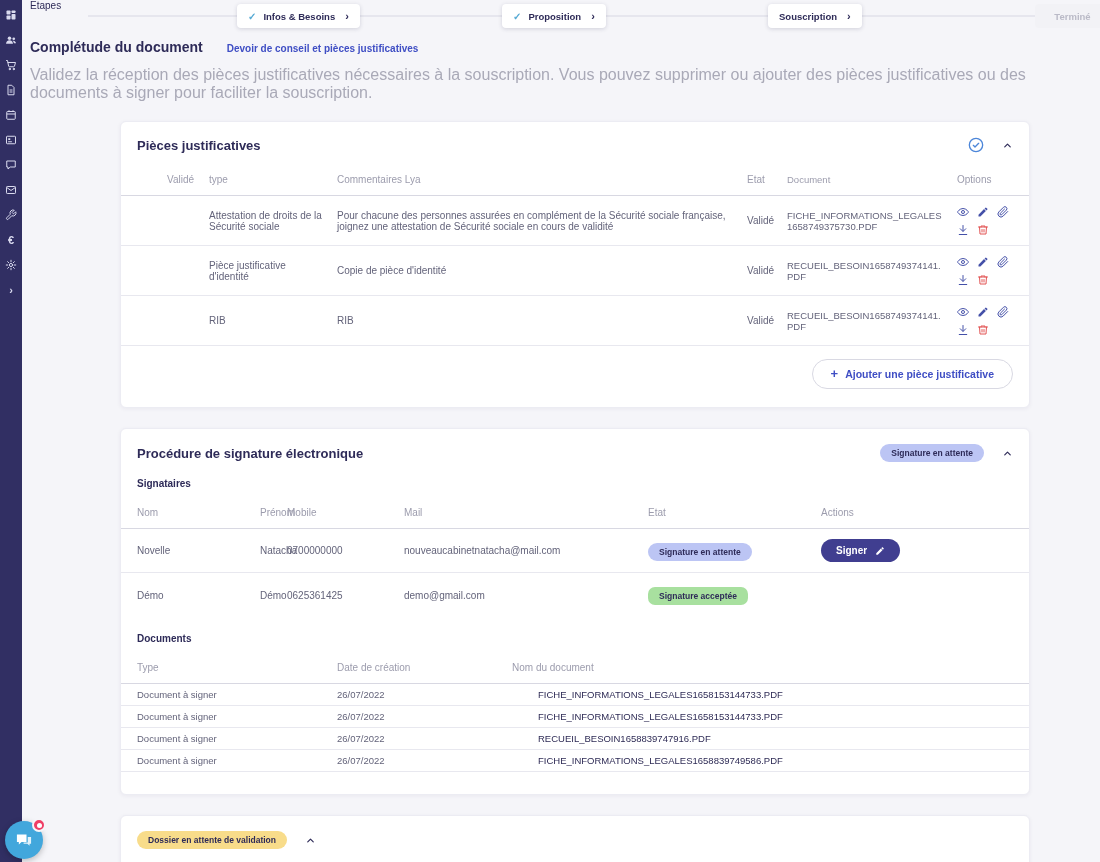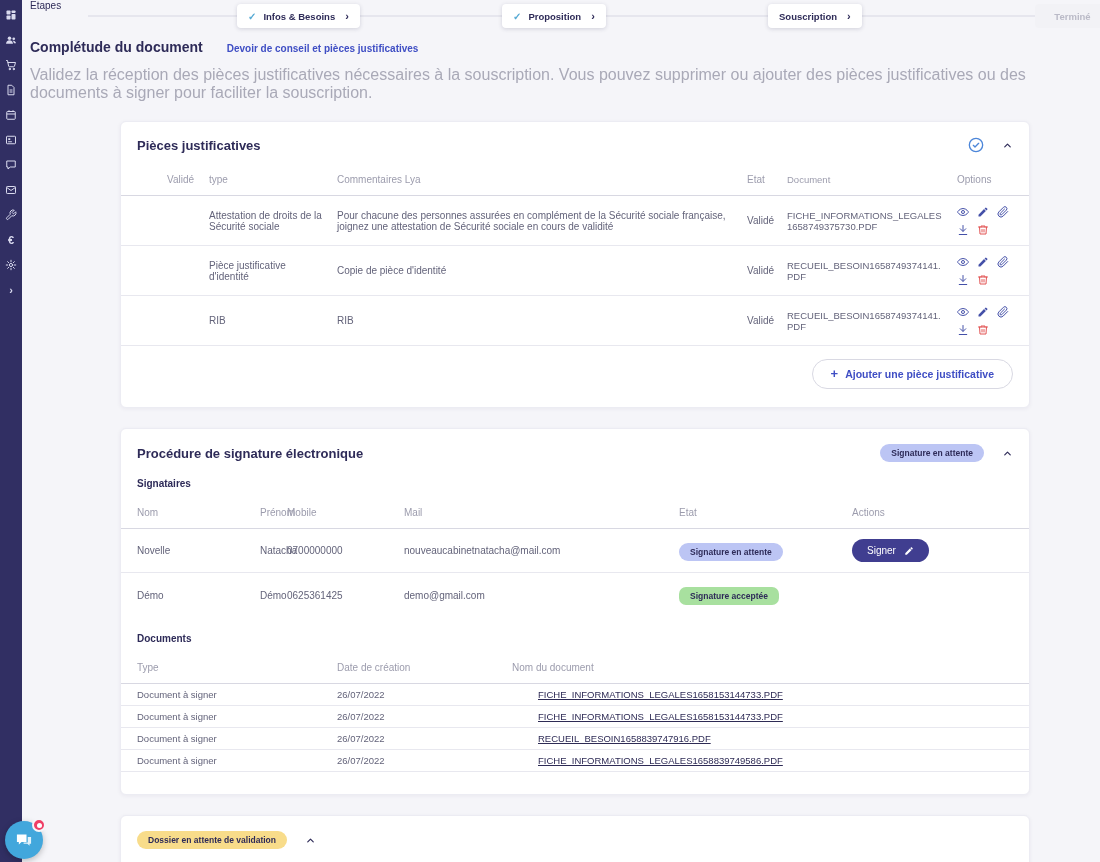--- a/index.html
+++ b/index.html
@@ -93,45 +93,45 @@
     border:1px solid #d9d9e3; border-radius:16px; background:#fff;
     color:#3f4ec4; font-size:10.5px; font-weight:bold; padding:8px 18px;
     font-family:"Liberation Sans", sans-serif;
   }
   .add-btn .plus { font-size:13px; font-weight:bold; line-height:0; }
   
   .section-label { font-size:10px; font-weight:bold; color:#2e2b58; padding:5px 16px 8px; }
   .s-nom  { width:80px; }
   .s-pre  { width:70px;padding-left:43px; }
   .s-mob  { width:117px; }
-  .s-mail { width:275px; }
+  .s-mail { width:244px; }
   .s-etat { width:173px; }
   .s-act  { flex:1; }
   .sig-row { min-height:44px; padding-top:6px; padding-bottom:6px; }
   .badge {
     display:inline-block; border-radius:10px; padding:4px 11px;
     font-size:8.5px; font-weight:bold; color:#2e2b58; white-space:nowrap;
   }
   .badge.purple { background:#bcc5f4; }
   .badge.green  { background:#a8e09f;border-radius:7px; }
   .badge.yellow { background:#f8dc8a; }
   .signer-btn {
     display:inline-flex; align-items:center; gap:8px; cursor:pointer;
     background:#403e90; color:#fff; border:none; border-radius:14px;
-    padding:6px 15px; font-size:10px; font-weight:normal;
+    padding:6px 15px; font-size:10px; font-weight:bold;
     font-family:"Liberation Sans", sans-serif;
   }
   .signer-btn svg { width:10px; height:10px; display:block; }
   
   .d-type { width:200px; }
   .d-date { width:175px; }
   .d-nom  { flex:1; }
   .doc-row { min-height:22px; font-size:9.5px; }
   .doc-row .cell { font-size:9.5px; }
-  .doc-link { color:#2e2b55; text-decoration:underline; cursor:pointer; overflow-wrap:anywhere;padding-left:26px; }
+  .doc-link { color:#2e2b55; cursor:pointer; overflow-wrap:anywhere;padding-left:26px; }
   .docs-head { min-height:34px; }
   
   .card-envoi { height:260px; }
   .card-envoi .section-label { padding-top:12px; }
   
   .chat-widget {
     position:fixed; left:5px; top:821px; width:38px; height:38px; z-index:10;
     border-radius:50%; background:#42a7dc; cursor:pointer;
     display:flex; align-items:center; justify-content:center;
     box-shadow:0 2px 6px rgba(0,0,0,.25);

